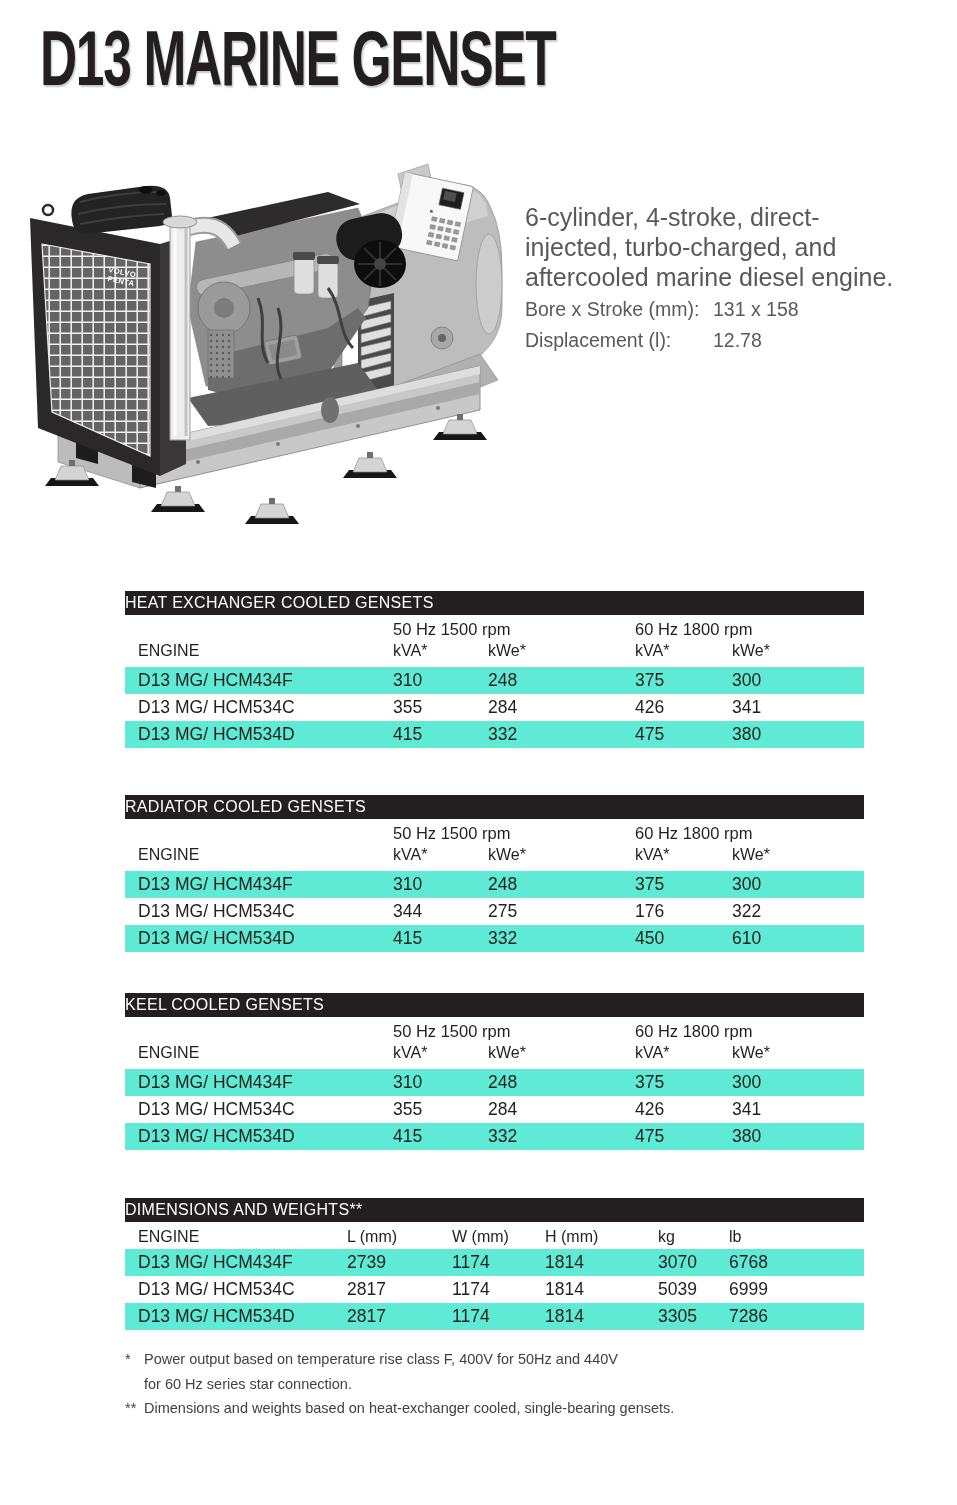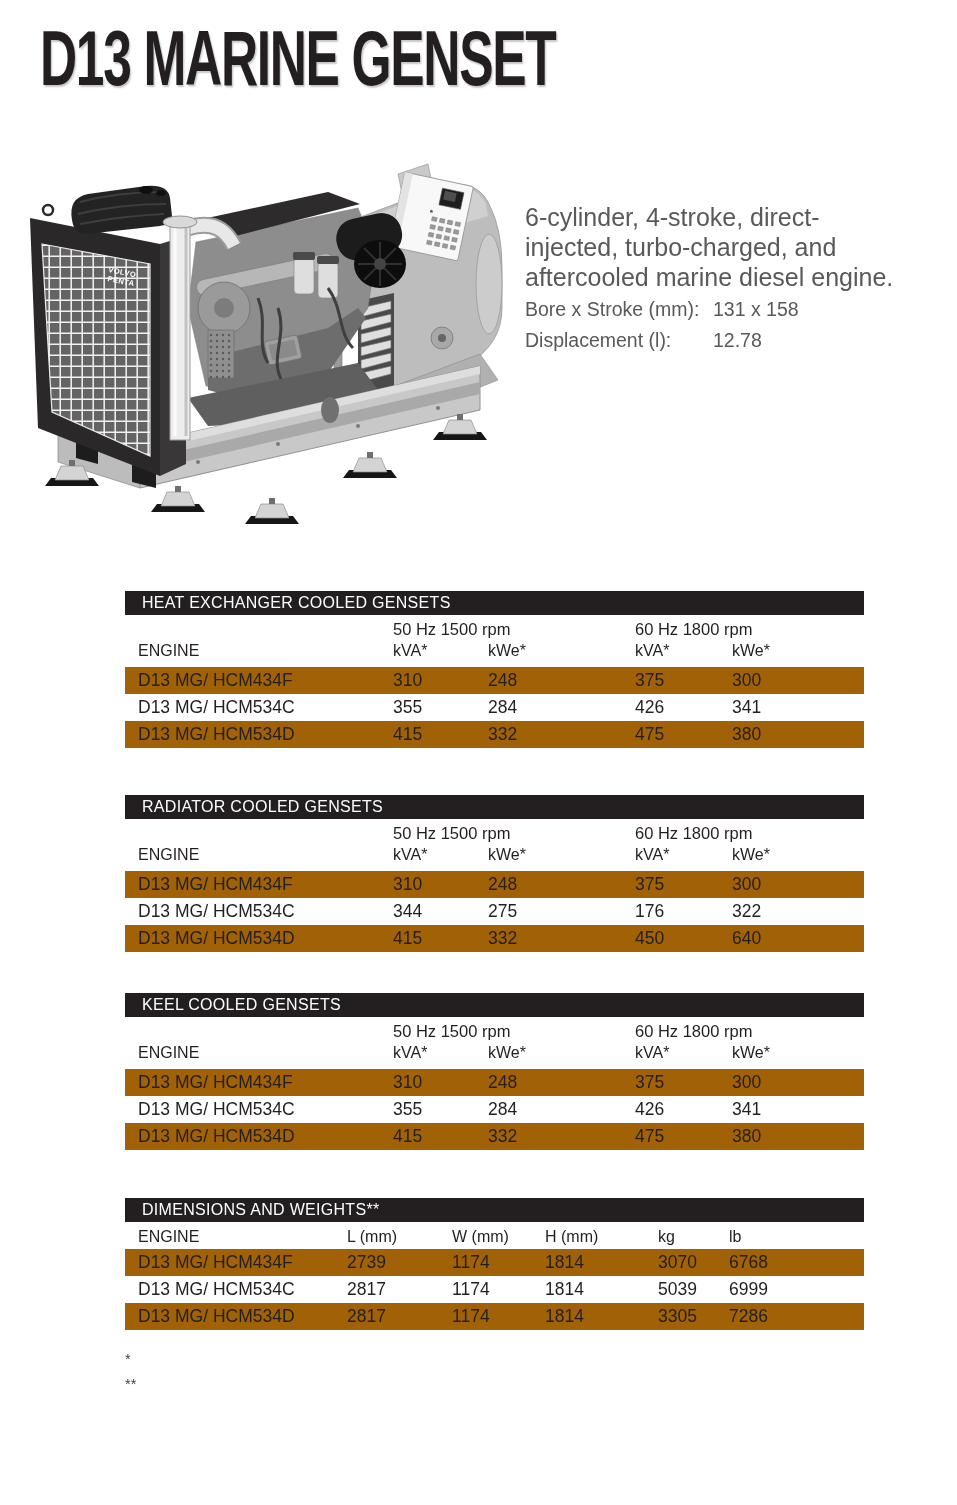--- a/index.html
+++ b/index.html
@@ -13,26 +13,26 @@
   .illu { position:absolute; left:28px; top:158px; width:478px; height:368px; }
 
   .desc-block { position:absolute; left:525px; top:202px; width:385px; color:#58595b; }
   .desc-text { font-size:25px; line-height:30px; width:372px; }
   .spec-row { margin-top:4px; font-size:19.5px; line-height:27px; display:flex; }
   .spec-label { display:inline-block; width:188px; }
   .spec-value { display:inline-block; }
 
   .ptable, .dtable { position:absolute; left:125px; width:739px; color:#231f20; }
   .tbar { height:24px; background:#231f20; color:#ffffff; font-size:16px; letter-spacing:.3px;
-          line-height:24px; padding-left:17px; }
+          line-height:24px; padding-left:0; }
   .freq-row { position:relative; height:22px; line-height:22px; font-size:16.5px; margin-top:3px; }
   .head-row { position:relative; height:22px; line-height:22px; font-size:16px; }
   .drow { position:relative; height:27px; line-height:27px; font-size:17.5px; margin-top:0; }
   .rows-gap { height:5px; }
-  .alt { background:#a16207;padding-left:40px; }
+  .alt { background:#5eead4;padding-left:40px; }
   .cell { position:absolute; white-space:nowrap; }
   .c-eng  { left:13px; }
   .c-kva1 { left:268px; }
   .c-kwe1 { left:363px; }
   .c-kva2 { left:510px; }
   .c-kwe2 { left:607px; }
   .dhead-row { position:relative; height:27px; line-height:29px; font-size:16px; }
   .d-eng { left:13px; } .d-l { left:222px; } .d-w { left:327px; } .d-h { left:420px; }
   .d-kg { left:533px; } .d-lb { left:604px; }
   .dtable .drow { font-size:17.5px; }
@@ -293,21 +293,21 @@
       <span class="cell c-kva1">344</span>
       <span class="cell c-kwe1">275</span>
       <span class="cell c-kva2">176</span>
       <span class="cell c-kwe2">322</span>
     </div>
     <div class="drow alt">
       <span class="cell c-eng">D13 MG/ HCM534D</span>
       <span class="cell c-kva1">415</span>
       <span class="cell c-kwe1">332</span>
       <span class="cell c-kva2">450</span>
-      <span class="cell c-kwe2">640</span>
+      <span class="cell c-kwe2">610</span>
     </div>
   </div>
 
   <div class="ptable" style="top:993px">
     <div class="tbar"><span>KEEL COOLED GENSETS</span></div>
     <div class="freq-row">
       <span class="cell c-kva1">50 Hz 1500 rpm</span>
       <span class="cell c-kva2">60 Hz 1800 rpm</span>
     </div>
     <div class="head-row">
@@ -373,19 +373,21 @@
       <span class="cell d-w">1174</span>
       <span class="cell d-h">1814</span>
       <span class="cell d-kg">3305</span>
       <span class="cell d-lb">7286</span>
     </div>
   </div>
 
   <div class="footnotes">
     <div class="fn">
       <span class="fn-marker">*</span>
+      <span class="fn-text"><span>Power output based on temperature rise class F, 400V for 50Hz and 440V</span><br><span>for 60 Hz series star connection.</span></span>
     </div>
     <div class="fn">
       <span class="fn-marker">**</span>
+      <span class="fn-text"><span>Dimensions and weights based on heat-exchanger cooled, single-bearing gensets.</span></span>
     </div>
   </div>
 
 </div>
 
 </body></html>

